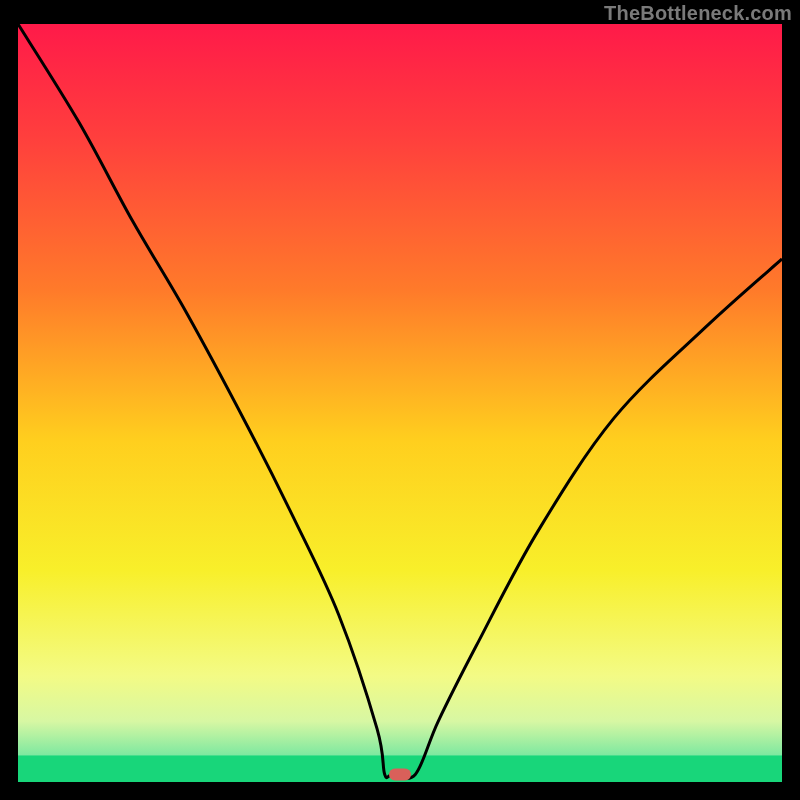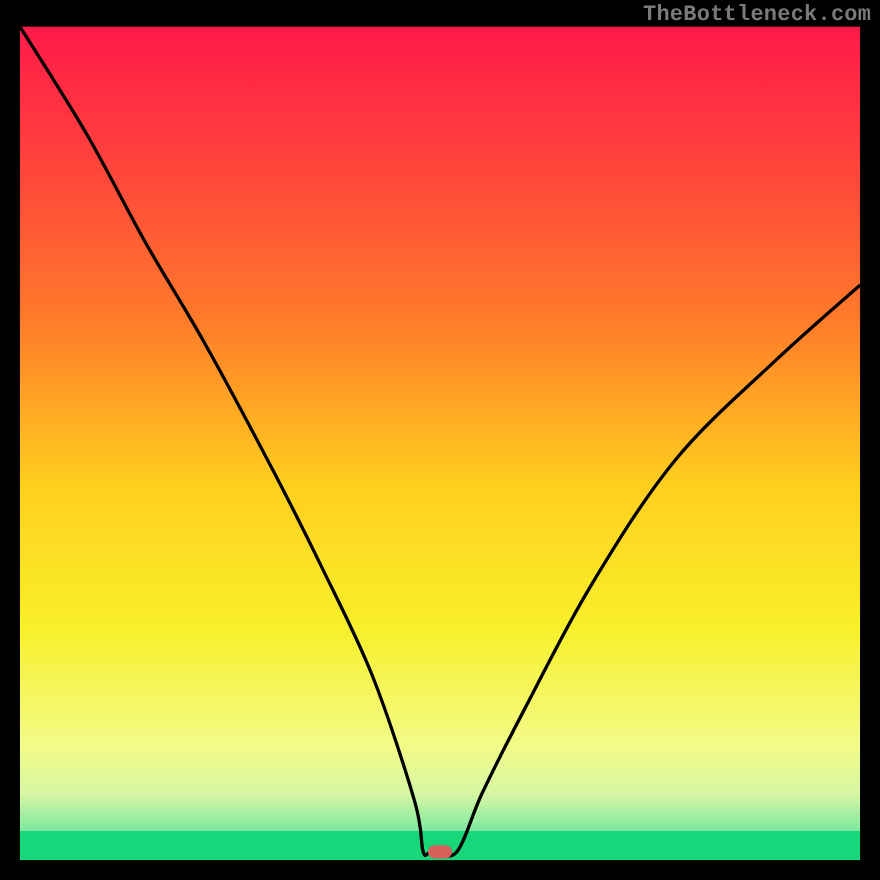--- a/index.html
+++ b/index.html
@@ -9,21 +9,20 @@
     height: 800px;
     background: #000;
     overflow: hidden;
     font-family: Arial, Helvetica, sans-serif;
   }
   .frame {
     position: relative;
     width: 800px;
     height: 800px;
     background: #000;
-    font-family: Liberation Mono, monospace;
   }
   .watermark {
     position: absolute;
     top: 2px;
     right: 8px;
     color: #7a7a7a;
     font-size: 20px;
     font-weight: 600;
     letter-spacing: 0.2px;
     z-index: 10;

